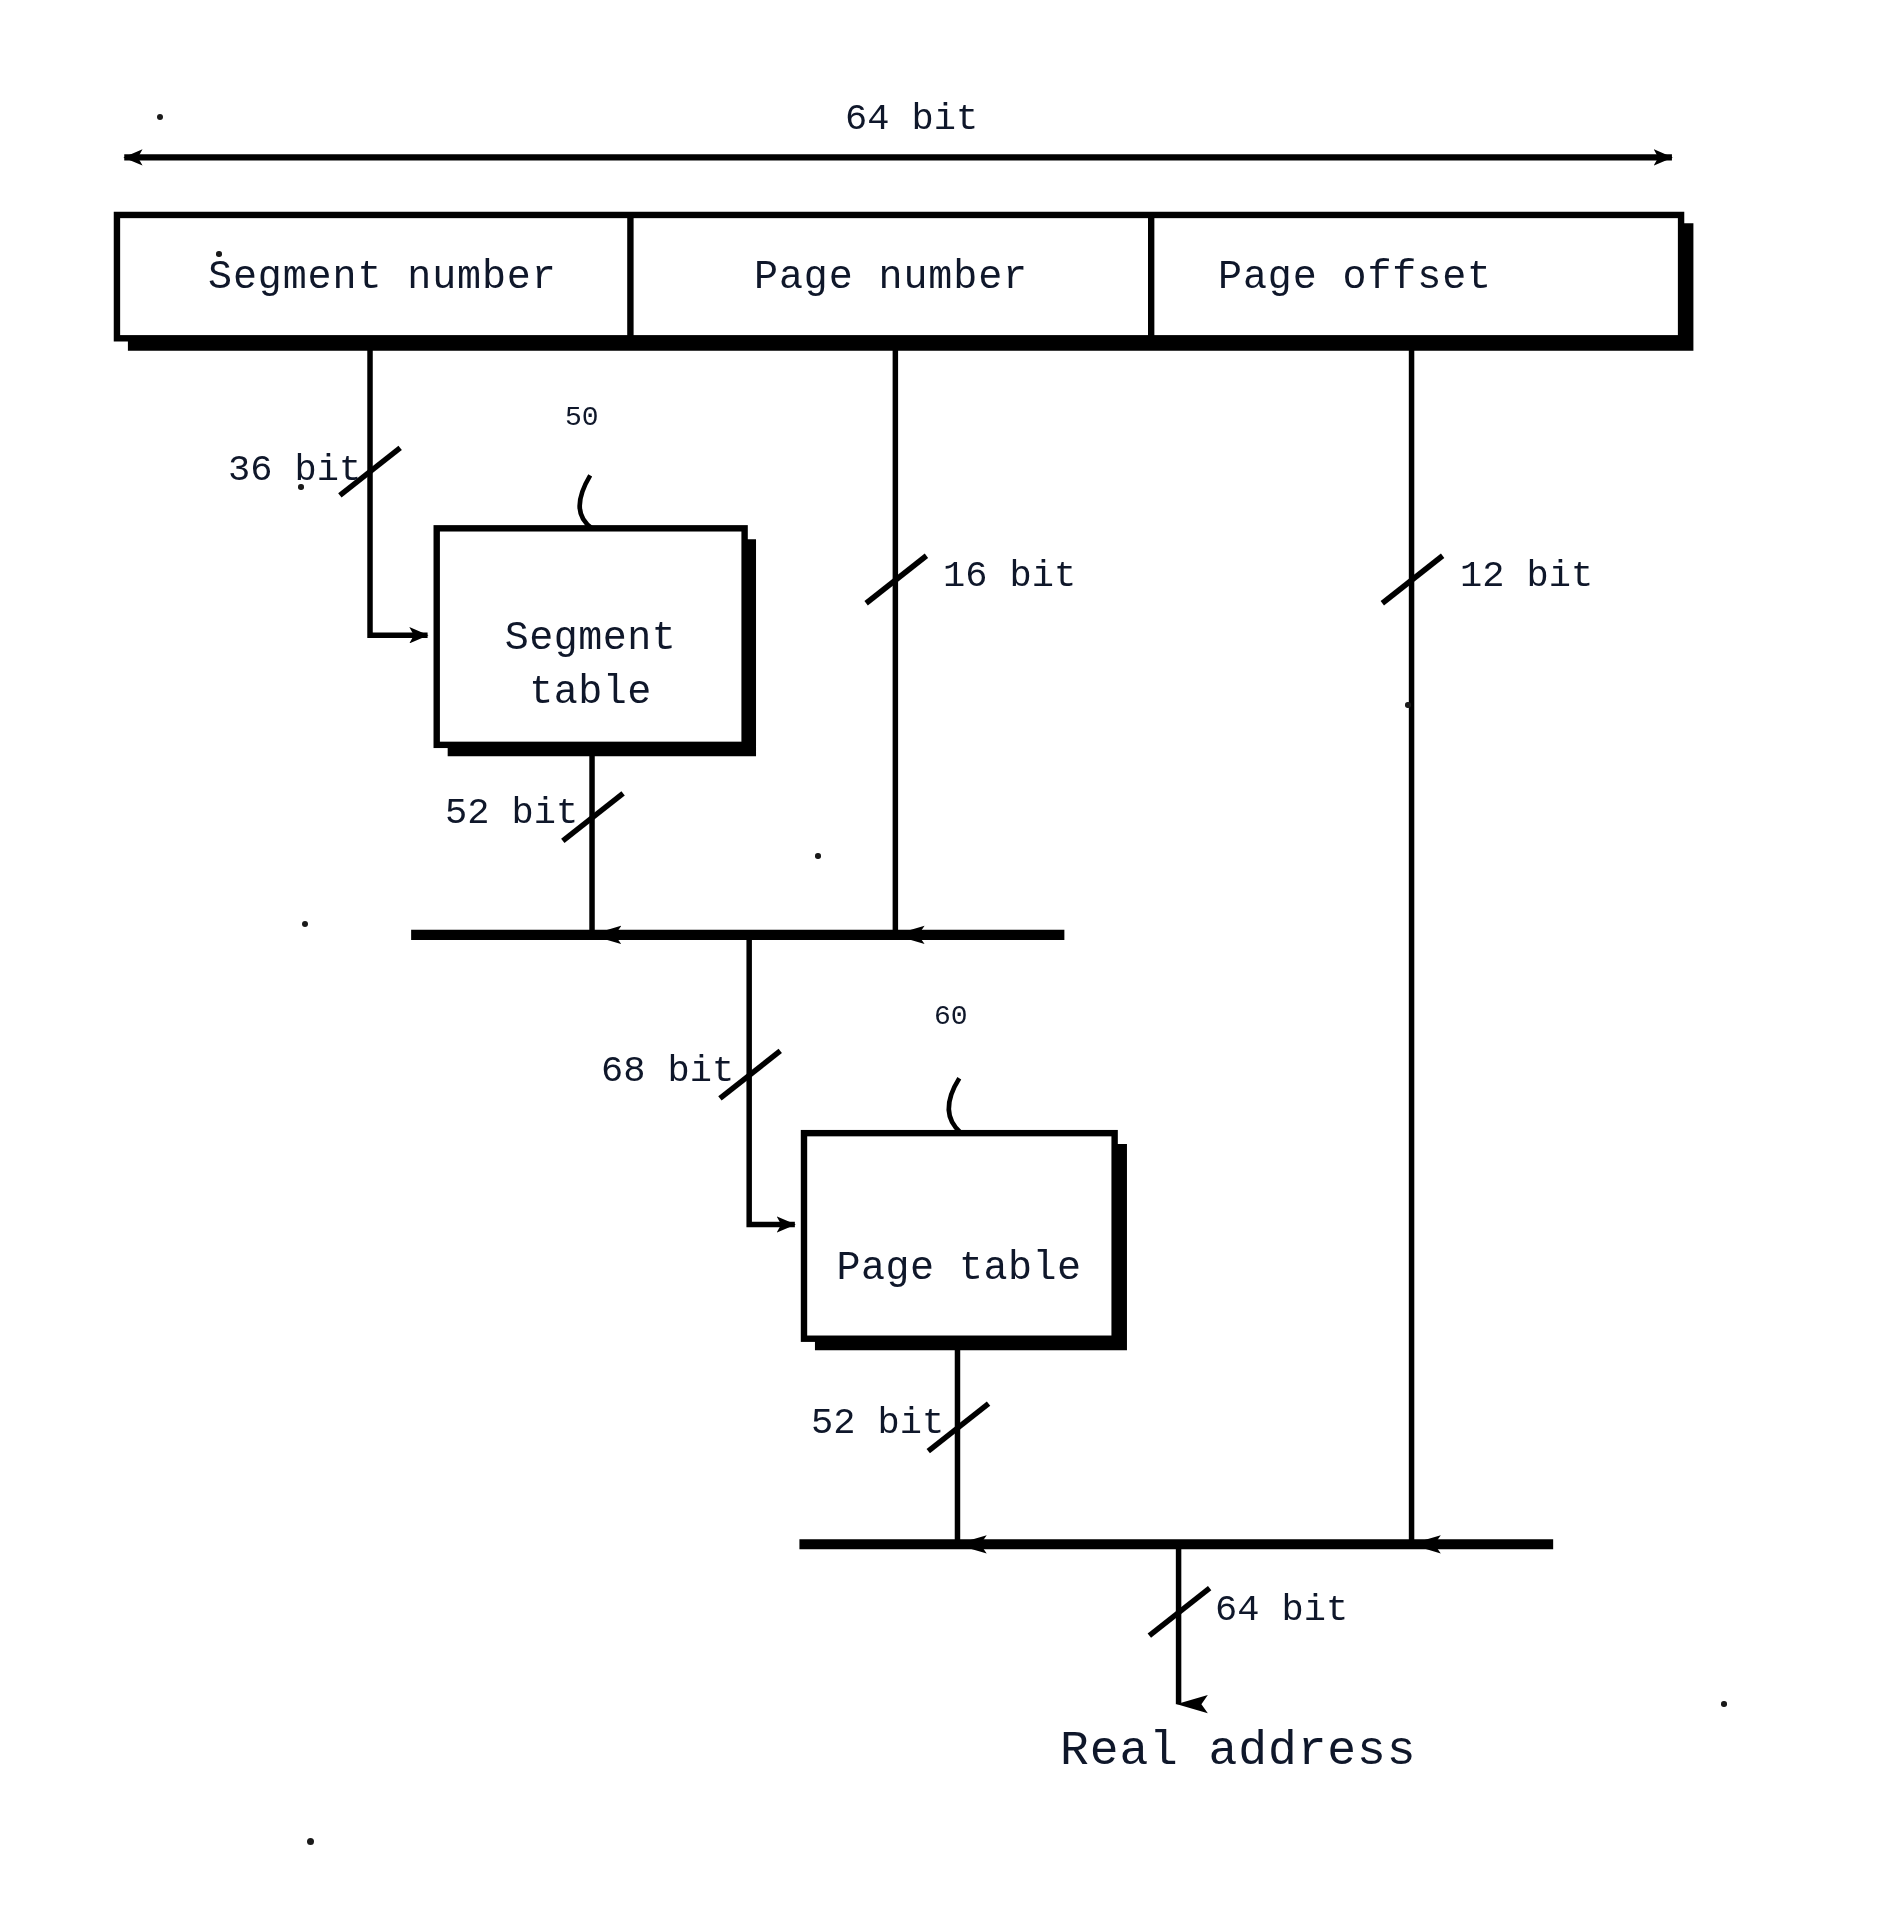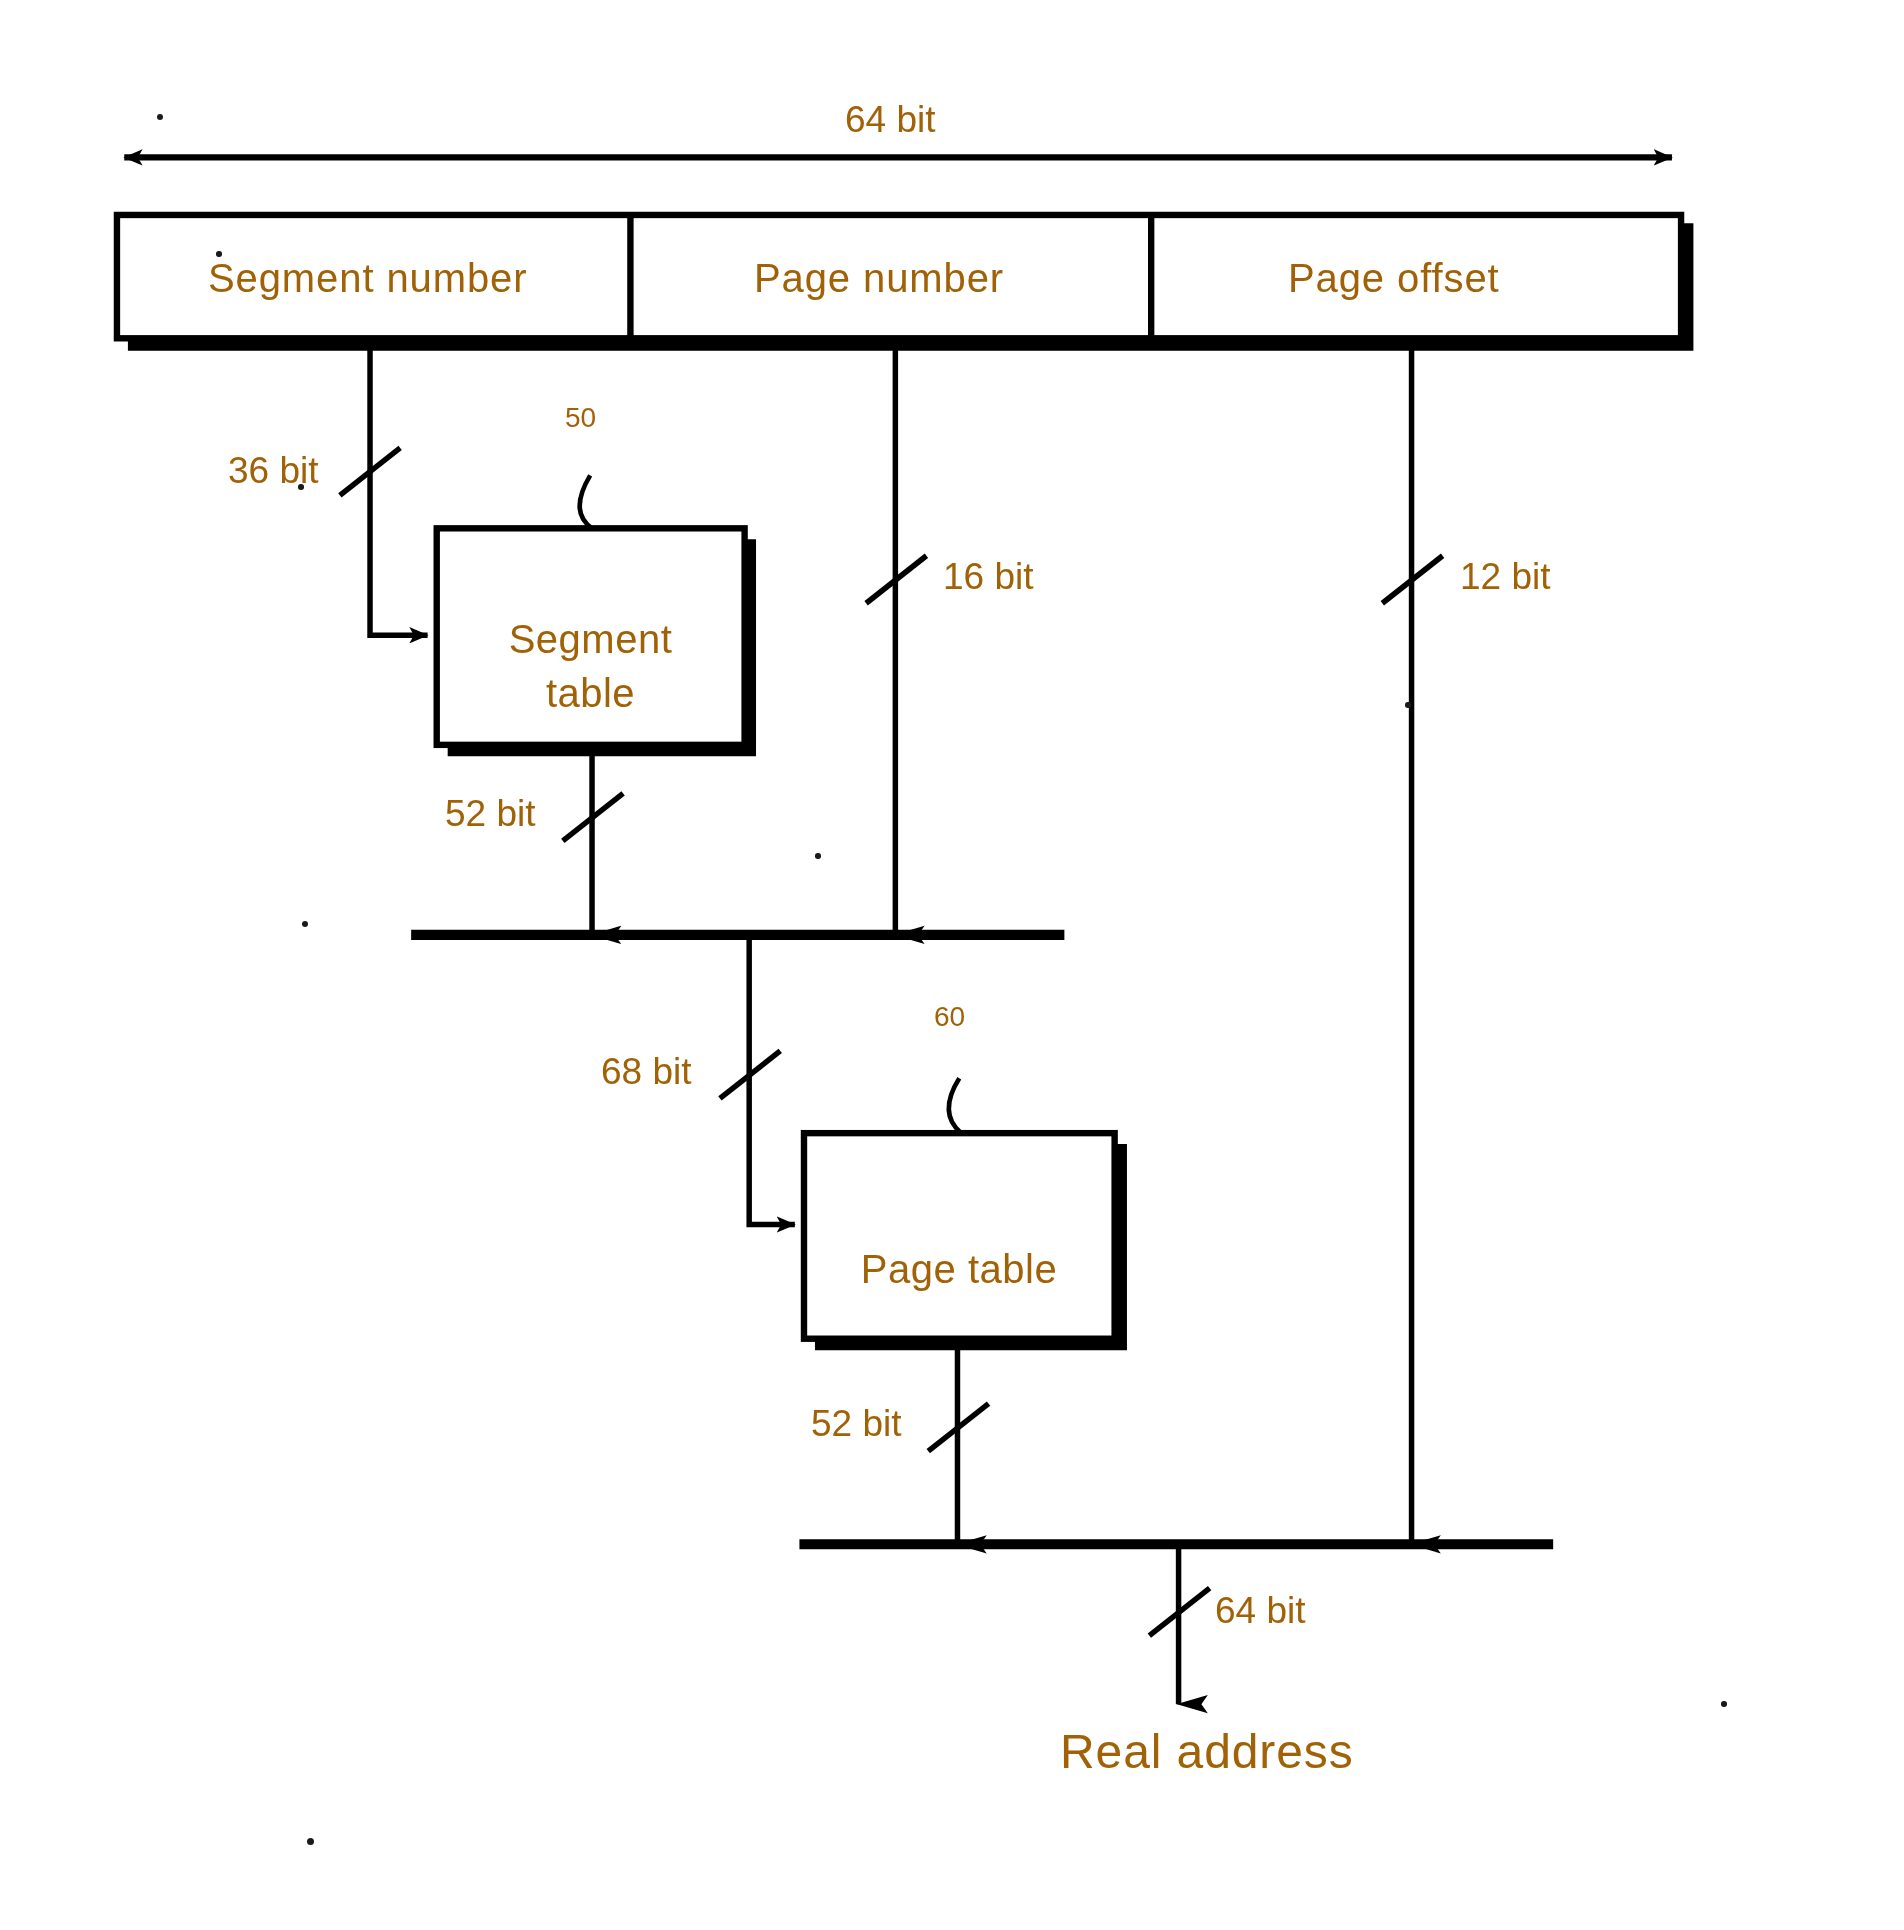--- a/index.html
+++ b/index.html
@@ -19,22 +19,22 @@
   }
   #diagram-svg {
     position: absolute;
     left: 0;
     top: 0;
     width: 1904px;
     height: 1931px;
   }
   .lbl {
     position: absolute;
-    color: #a16207;
-    font-family: Liberation Sans, sans-serif;
+    color: #0f172a;
+    font-family: Liberation Mono, monospace;
     white-space: pre;
     line-height: 1.12;
     user-select: none;
   }
   .lbl-dim {
     font-size: 37px;
   }
   .lbl-cell {
     font-size: 40px;
     letter-spacing: 0.9px;
@@ -148,21 +148,21 @@
       <line x1="1258" y1="1790" x2="1324" y2="1738" stroke="#000000" stroke-width="6"></line>
     </g>
   </svg>
 
   <div class="lbl lbl-dim" style="left:845px; top:99px;">64 bit</div>
 
   <div class="lbl lbl-cell" style="left:208px; top:256px;">Segment number</div>
 
   <div class="lbl lbl-cell" style="left:754px; top:256px;">Page number</div>
 
-  <div class="lbl lbl-cell" style="left:1288px; top:256px;">Page offset</div>
+  <div class="lbl lbl-cell" style="left:1218px; top:256px;">Page offset</div>
 
   <div class="lbl lbl-dim" style="left:228px; top:450px;">36 bit</div>
 
   <div class="lbl lbl-ref" style="left:565px; top:402px;">50</div>
 
   <div class="lbl lbl-box" style="left:461px; top:576px; width:259px;">Segment</div>
 
   <div class="lbl lbl-box" style="left:461px; top:630px; width:259px;">table</div>
 
   <div class="lbl lbl-dim" style="left:943px; top:556px;">16 bit</div>

